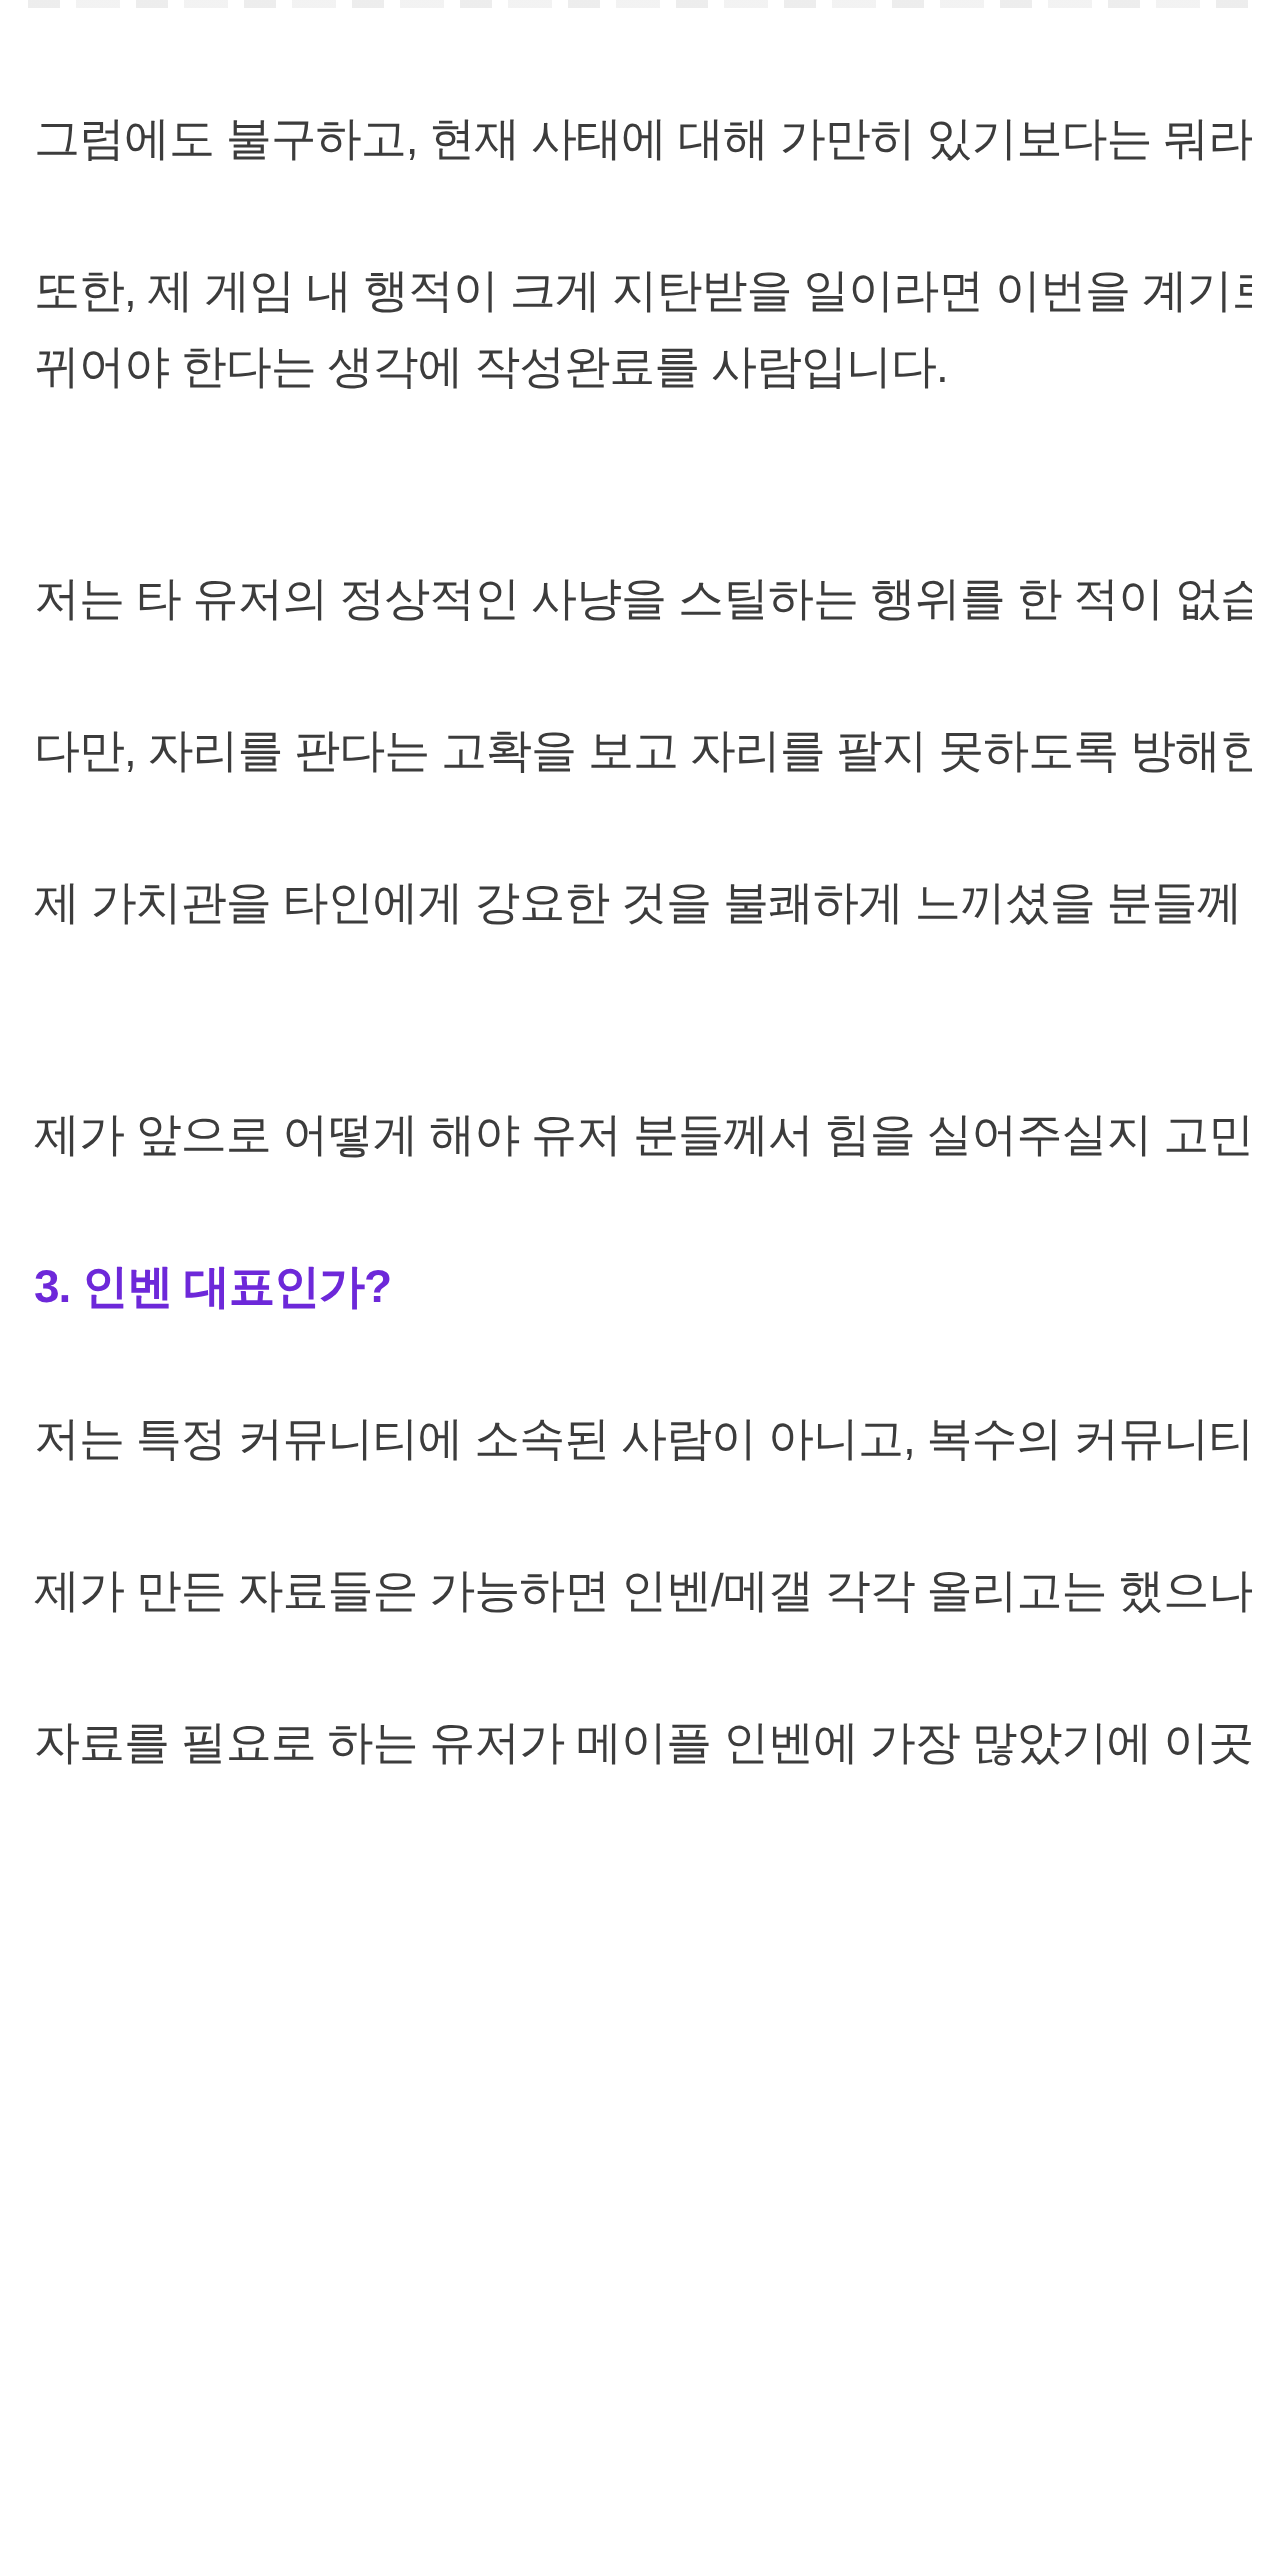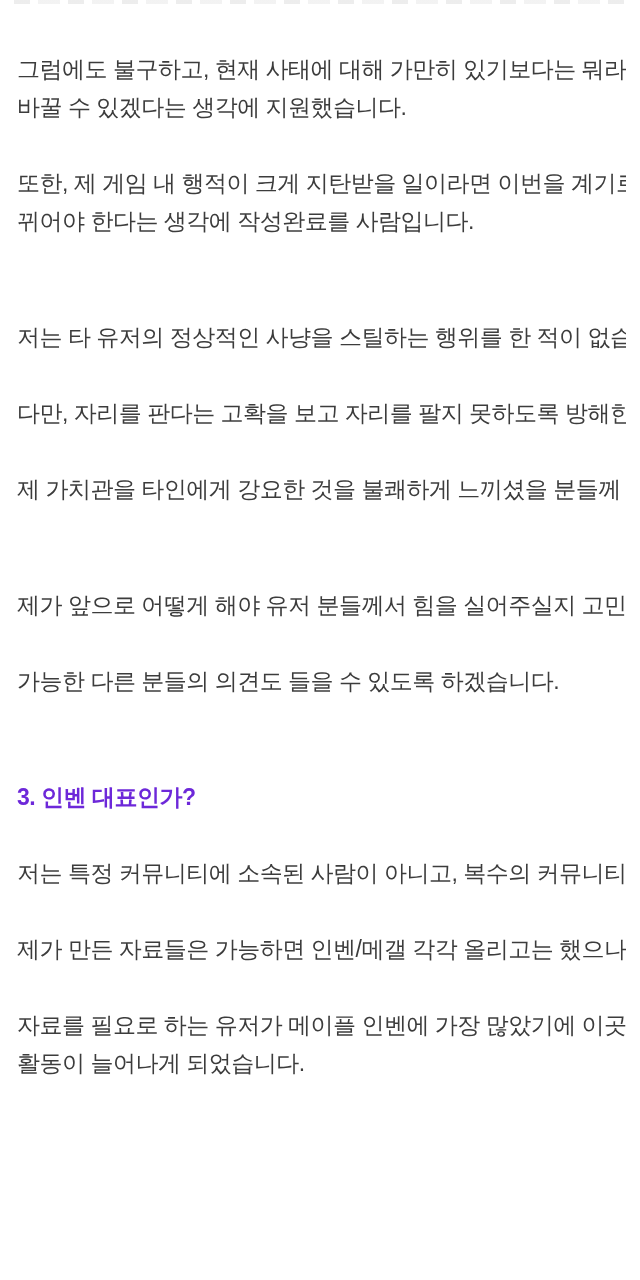--- a/index.html
+++ b/index.html
@@ -53,21 +53,20 @@
 <body>
 
 <div class="page">
 
   <div class="clipped-remnant"></div>
 
   <div class="content">
 
     <div class="block">
       <div class="line">그럼에도 불구하고, 현재 사태에 대해 가만히 있기보다는 뭐라도 해야</div>
-      <div class="line">바꿀 수 있겠다는 생각에 지원했습니다.</div>
     </div>
 
     <div class="block gap-lg">
       <div class="line">또한, 제 게임 내 행적이 크게 지탄받을 일이라면 이번을 계기로 저도 바</div>
       <div class="line">뀌어야 한다는 생각에 작성완료를 사람입니다.</div>
     </div>
 
     <div class="block">
       <div class="line">저는 타 유저의 정상적인 사냥을 스틸하는 행위를 한 적이 없습니다.</div>
     </div>
@@ -77,35 +76,31 @@
     </div>
 
     <div class="block gap-lg">
       <div class="line">제 가치관을 타인에게 강요한 것을 불쾌하게 느끼셨을 분들께 이에 대</div>
     </div>
 
     <div class="block">
       <div class="line">제가 앞으로 어떻게 해야 유저 분들께서 힘을 실어주실지 고민해보고,</div>
     </div>
 
-    <div class="block gap-lg">
-      <div class="line">가능한 다른 분들의 의견도 들을 수 있도록 하겠습니다.</div>
-    </div>
 
     <div class="block heading">
       <div class="line">3. 인벤 대표인가?</div>
     </div>
 
     <div class="block">
       <div class="line">저는 특정 커뮤니티에 소속된 사람이 아니고, 복수의 커뮤니티를 이용하</div>
     </div>
 
     <div class="block">
       <div class="line">제가 만든 자료들은 가능하면 인벤/메갤 각각 올리고는 했으나,</div>
     </div>
 
     <div class="block last">
       <div class="line">자료를 필요로 하는 유저가 메이플 인벤에 가장 많았기에 이곳에서의</div>
-      <div class="line">활동이 늘어나게 되었습니다.</div>
     </div>
 
   </div>
 </div>
 
 </body></html>

